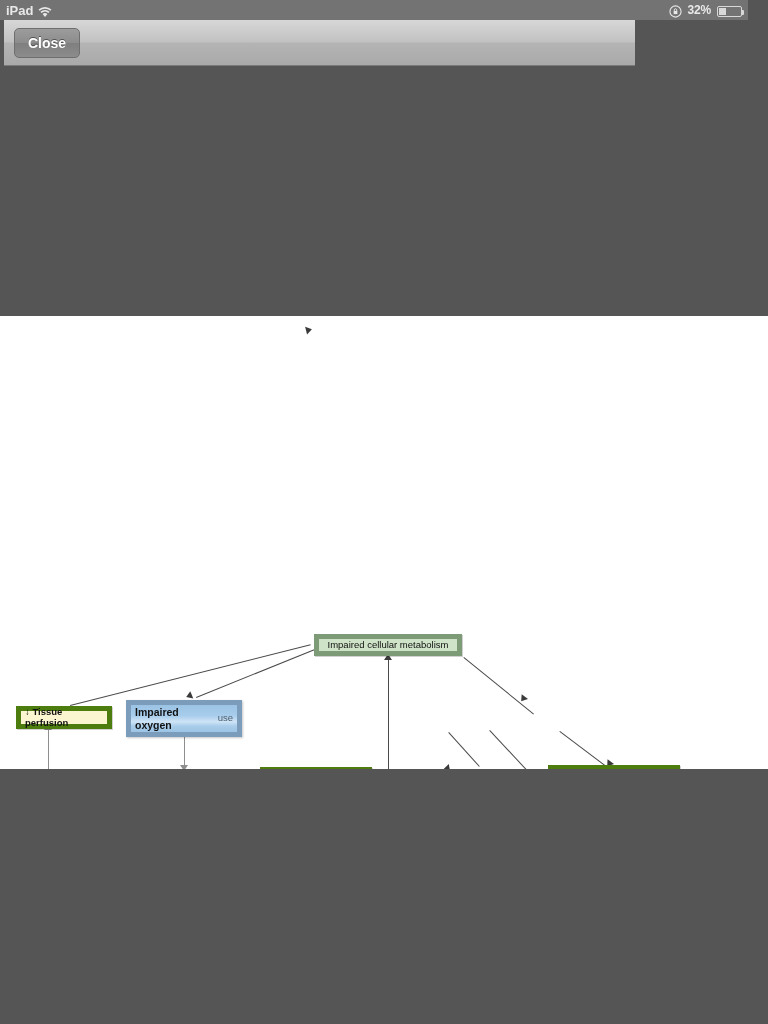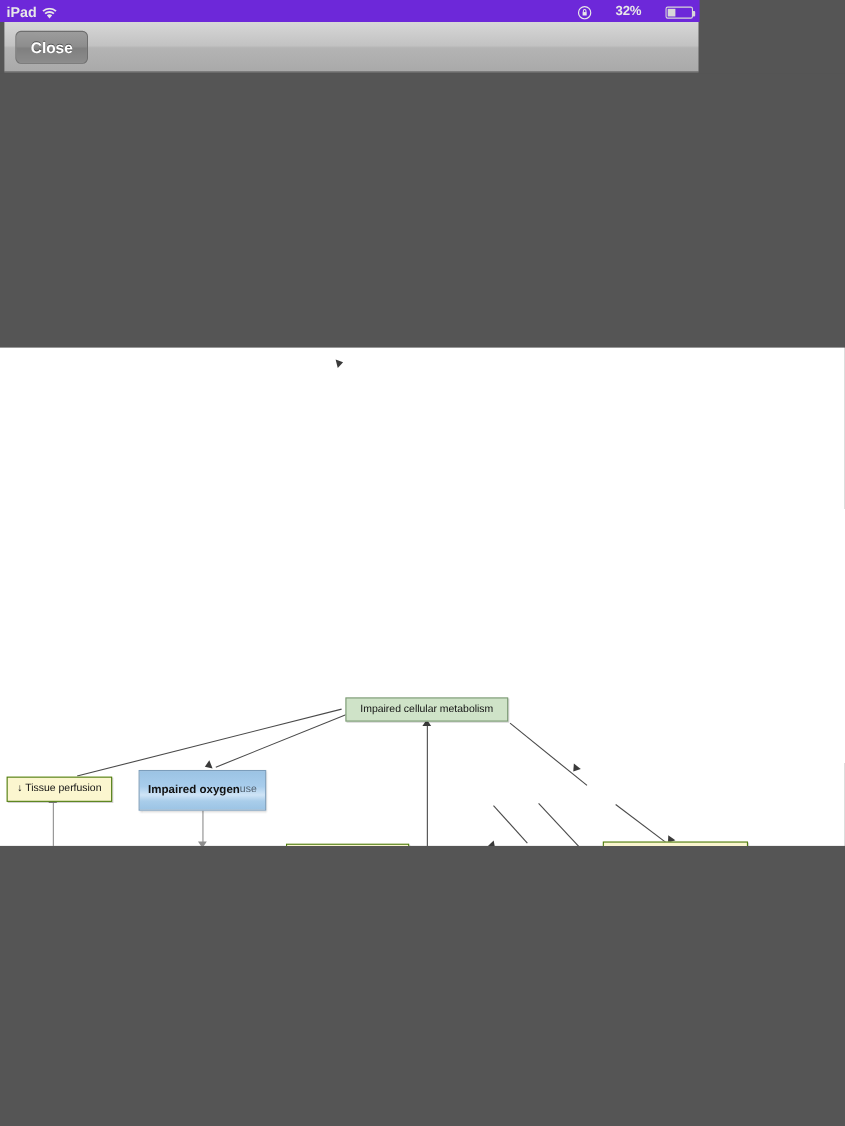--- a/index.html
+++ b/index.html
@@ -6,31 +6,31 @@
   html, body {
     width: 768px; height: 1024px;
     background: #555555;
     font-family: "Liberation Sans", sans-serif;
     overflow: hidden;
   }
 
   
   #status-bar {
     position: absolute; left: 0; top: 0;
-    width: 636px; height: 20px;
-    background: #6d28d9;
+    width: 748px; height: 20px;
+    background: #737373;
     color: #e8e8e8;
     display: flex; align-items: center;
     font-size: 13px;
     font-weight: bold;
     padding-left: 12px;
   }
   #status-left { position: absolute; left: 6px; display: flex; align-items: center; gap: 5px; }
   #status-center { position: absolute; left: 0; width: 768px; text-align: center; font-size: 13px; }
-  #status-right { position: absolute; right: 6px; display: flex; align-items: center; gap: 22px; }
+  #status-right { position: absolute; right: 6px; display: flex; align-items: center; gap: 6px; }
   .wifi-icon { display: inline-block; width: 14px; height: 11px; position: relative; top: 1px; }
   .lock-icon { display: inline-block; width: 13px; height: 13px; position: relative; top: 1px; }
   .battery-icon {
     display: inline-block; width: 25px; height: 11px;
     border: 1px solid #d8d8d8; border-radius: 2px; position: relative; top: 1px;
   }
   .battery-icon::after {
     content: ""; position: absolute; right: -3px; top: 3px;
     width: 2px; height: 5px; background: #d8d8d8; border-radius: 0 1px 1px 0;
   }
@@ -69,27 +69,27 @@
   #diagram-page {
     position: absolute; left: 0; top: 316px;
     width: 768px; height: 453px;
     background: #ffffff;
     overflow: hidden;
   }
 
   
   .node {
     position: absolute;
-    border: 1px solid #4d7c0f;
+    border: 5px solid #4d7c0f;
     background: #fbf6cf;
     color: #111;
     font-size: 9.5px;
     line-height: 1.15;
     display: flex; align-items: center; justify-content: center;
-    text-align: center;
+    text-align: left;
     padding: 2px 4px;
     box-shadow: 1px 1px 0 rgba(0,0,0,.18);
     z-index: 5;
   }
   .node.green {
     background: #cfe3c8;
     border-color: #7e9b77;
     font-size: 9.5px;
   }
   .node.blue {
@@ -176,21 +176,21 @@
   <div class="diag" style="left:449px; top:416px; width:46px; transform:rotate(48deg);"></div>
 
   <div class="diag" style="left:560px; top:415px; width:62px; transform:rotate(37deg);"></div>
   <div class="arw down" style="left:605px; top:445px; transform:rotate(36deg);"></div>
 
   <div class="ln v" style="left:500px; top:647px; height:0px;"></div>
 
 <div class="node green" style="left: 314px; top: 318px; width: 148px; height: 22px;">
       <span>Impaired cellular metabolism</span>
     </div>
-    <div class="node" style="left: 6px; top: 390px; width: 96px; height: 23px;">
+    <div class="node" style="left: 16px; top: 390px; width: 96px; height: 23px; font-weight: bold;">
       <span>↓ Tissue perfusion</span>
     </div>
     <div class="node blue" style="left: 126px; top: 384px; width: 116px; height: 37px;">
       <span>Impaired oxygen</span>
       <span class="sub">use</span>
     </div>
     <div class="node" style="left: 260px; top: 451px; width: 112px; height: 34px;"></div>
     <div class="node" style="left: 548px; top: 449px; width: 132px; height: 33px;"></div>
   </div>
 

